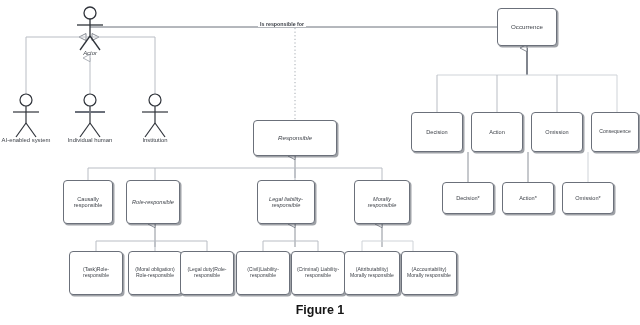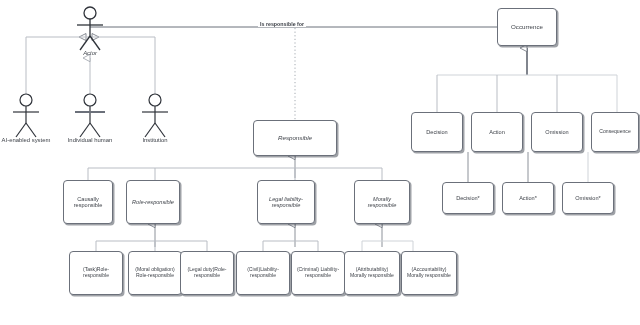--- a/index.html
+++ b/index.html
@@ -228,14 +228,15 @@
     <span class="t5">(Criminal) Liability-responsible</span>
   </div>
 
   <div class="box" style="left:344px;top:251px;width:56px;height:44px;">
     <span class="t5">(Attributability) Morally responsible</span>
   </div>
   <div class="box" style="left:401px;top:251px;width:56px;height:44px;">
     <span class="t5">(Accountability) Morally responsible</span>
   </div>
 
+  <div class="caption" style="top:303px;">Figure 1</div>
 
 </div>
 
 </body></html>

